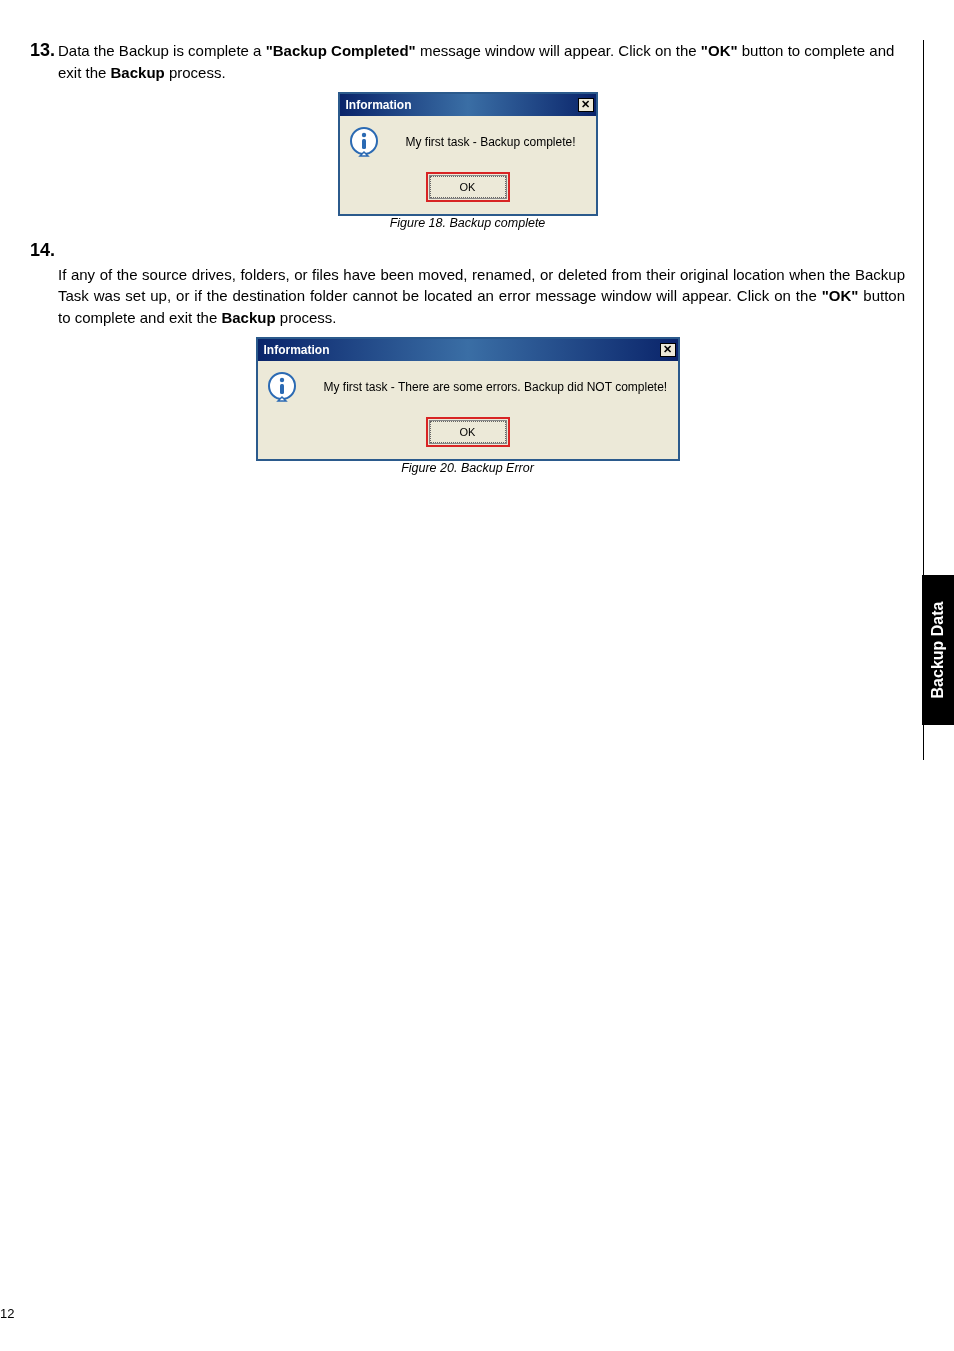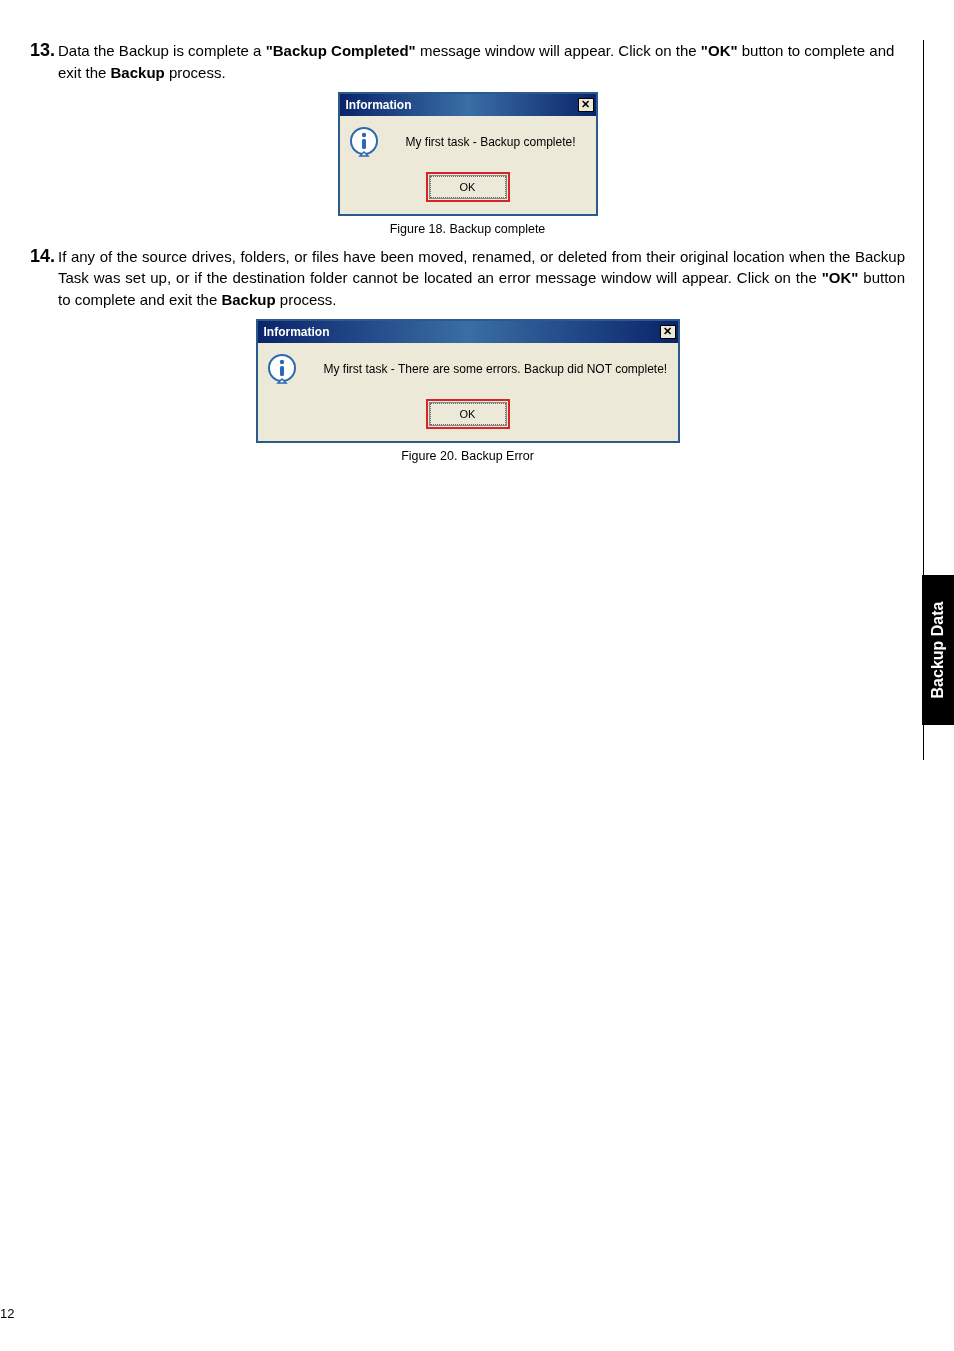--- a/index.html
+++ b/index.html
@@ -32,20 +32,21 @@
     font-size: 18px;
     width: 28px;
     flex-shrink: 0;
   }
   .item-text {
     font-size: 15px;
     line-height: 1.45;
   }
   .item-text.justify {
     text-align: justify;
+    margin-top: 24px;
   }
   .dialog-figure {
     display: flex;
     flex-direction: column;
     align-items: center;
     margin: 8px 0 6px 0;
   }
   .dialog {
     border: 2px solid #2b5a8c;
     background: #ece9d8;
@@ -113,22 +114,22 @@
     background: #ece9d8;
     border: 1px dotted #666;
     outline: 1px solid #888;
     font-size: 11px;
     display: flex;
     align-items: center;
     justify-content: center;
   }
   .fig-caption {
     font-size: 12.5px;
-    margin-top: 6px;
     margin-bottom: 4px;
+    font-style: italic;
   }
   .side-tab {
     position: absolute;
     right: 0;
     top: 575px;
     width: 32px;
     height: 150px;
     background: #000;
     color: #fff;
     display: flex;

